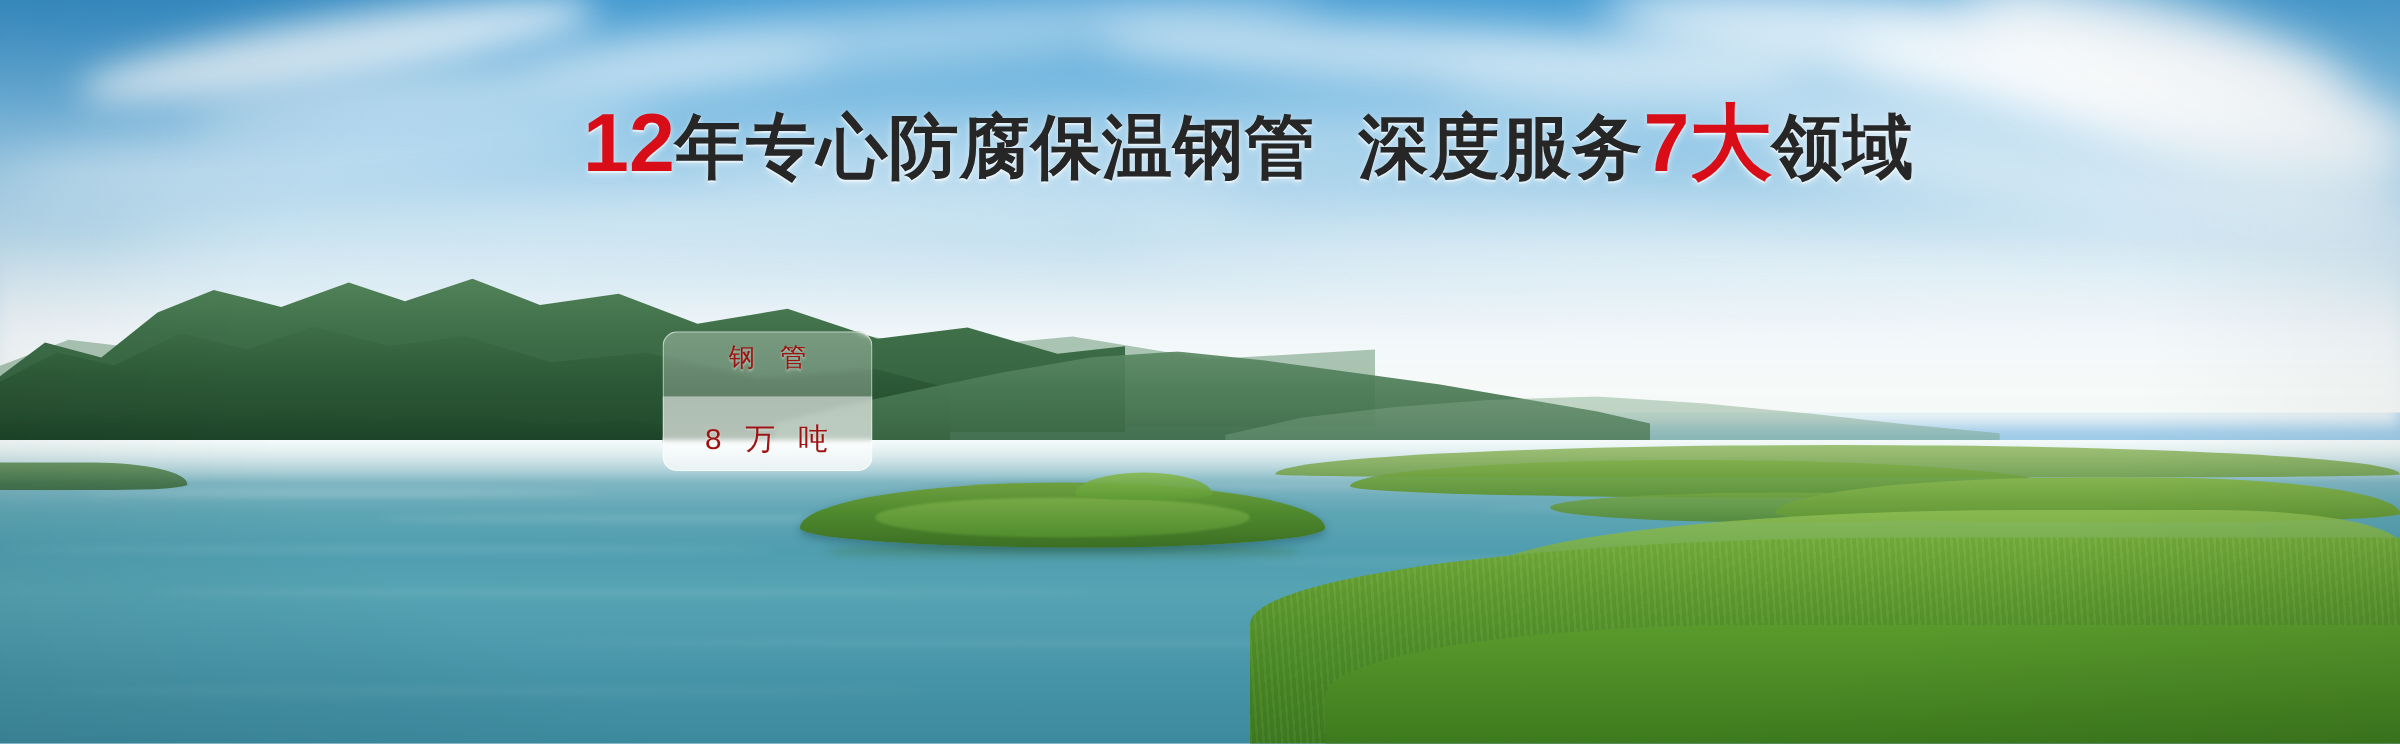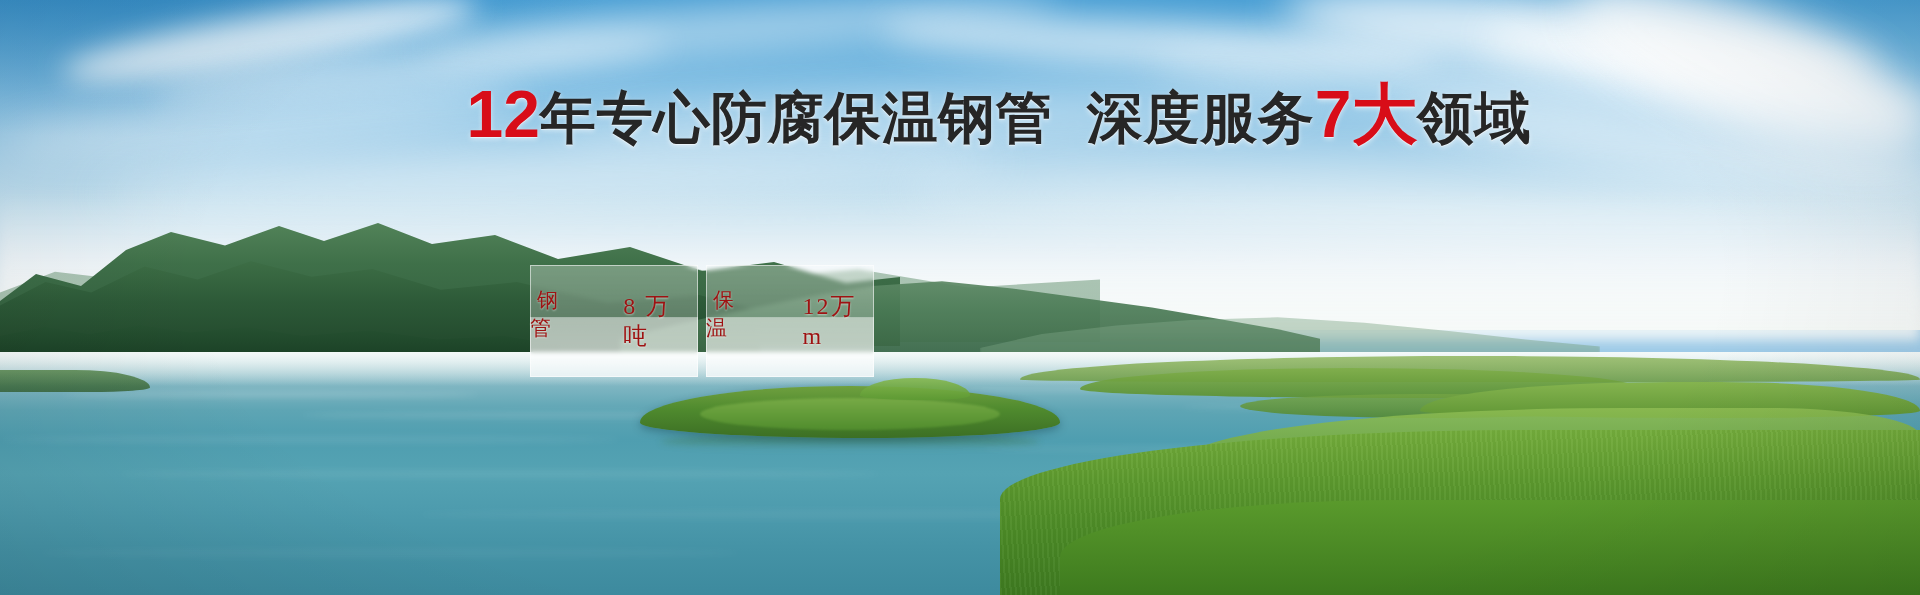--- a/index.html
+++ b/index.html
@@ -203,36 +203,36 @@
     text-shadow:0 1px 3px rgba(255,255,255,.6);
   }
 
   
   .cards{
     position:absolute;left:530px;top:265px;width:520px;height:112px;
     display:flex;gap:8px;
   }
   .card{
     width:168px;height:112px;
-    border-radius:0;
+    border-radius:12px;
     background:linear-gradient(180deg, rgba(255,255,255,.30) 0%, rgba(255,255,255,.26) 46%, rgba(255,255,255,.62) 47%, rgba(255,255,255,.70) 100%);
     box-shadow:inset 0 0 0 1px rgba(255,255,255,.55);
     backdrop-filter:blur(2px);
-    display:flex;flex-direction:row;align-items:center;justify-content:center;
+    display:flex;flex-direction:column;align-items:center;justify-content:center;
     color:#9e1212;
     gap:24px;
   }
   .card-title{
     font-size:21px;line-height:28px;letter-spacing:7px;
     text-indent:7px;font-weight:normal;margin-bottom:14px;
     text-shadow:0 1px 2px rgba(255,255,255,.5);
   }
   .card-value{
     font-size:24px;line-height:30px;letter-spacing:2px;
-    font-family:Liberation Serif, serif;
+    font-family:Liberation Mono, monospace;
     text-shadow:0 1px 2px rgba(255,255,255,.5);
   }
   .card-value sup{font-size:14px;vertical-align:super;letter-spacing:0;}
 </style>
 </head>
 <body>
 
 <div class="banner">
 
   <div class="sky"></div>
@@ -299,21 +299,17 @@
 
 
     <div class="cards">
 
       <div class="card">
         <div class="card-title">钢 管</div>
         <div class="card-value"><span>8 万 吨</span></div>
       </div>
 
 
-      <div class="card">
-        <div class="card-title">保 温</div>
-        <div class="card-value"><span>12万m</span></div>
-      </div>
 
     </div>
 
   </div>
 </div>
 
 </body></html>

